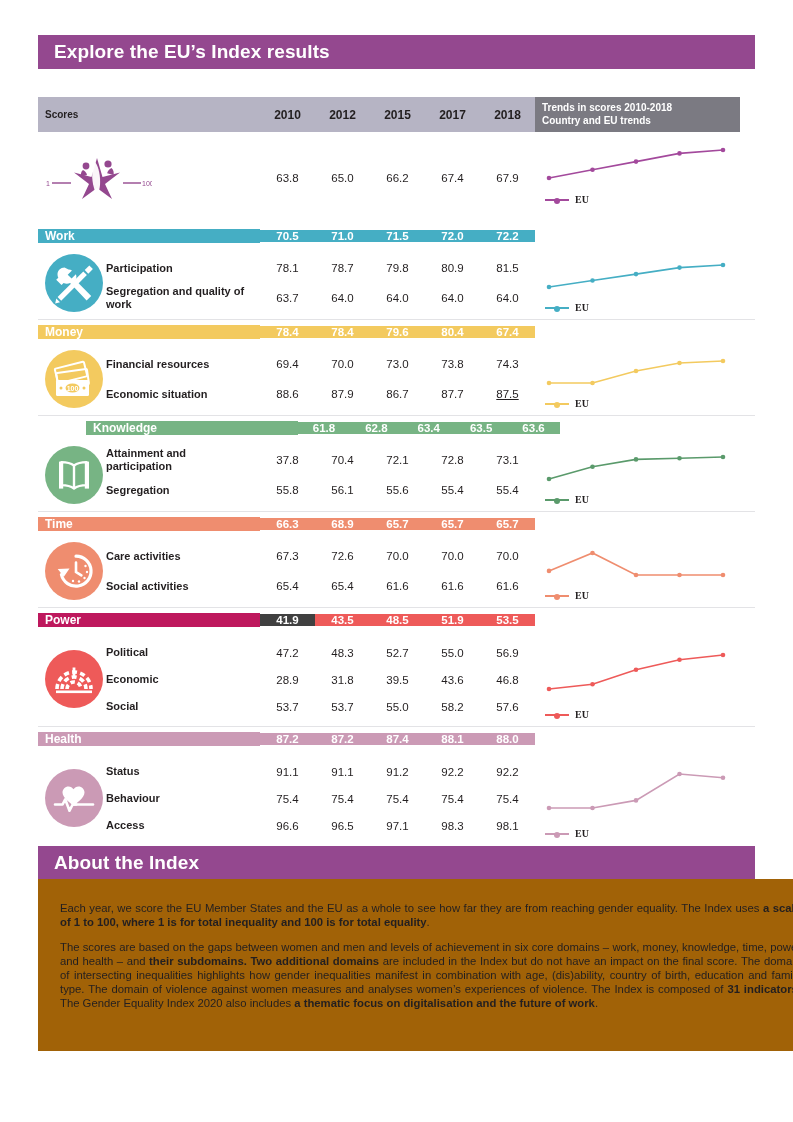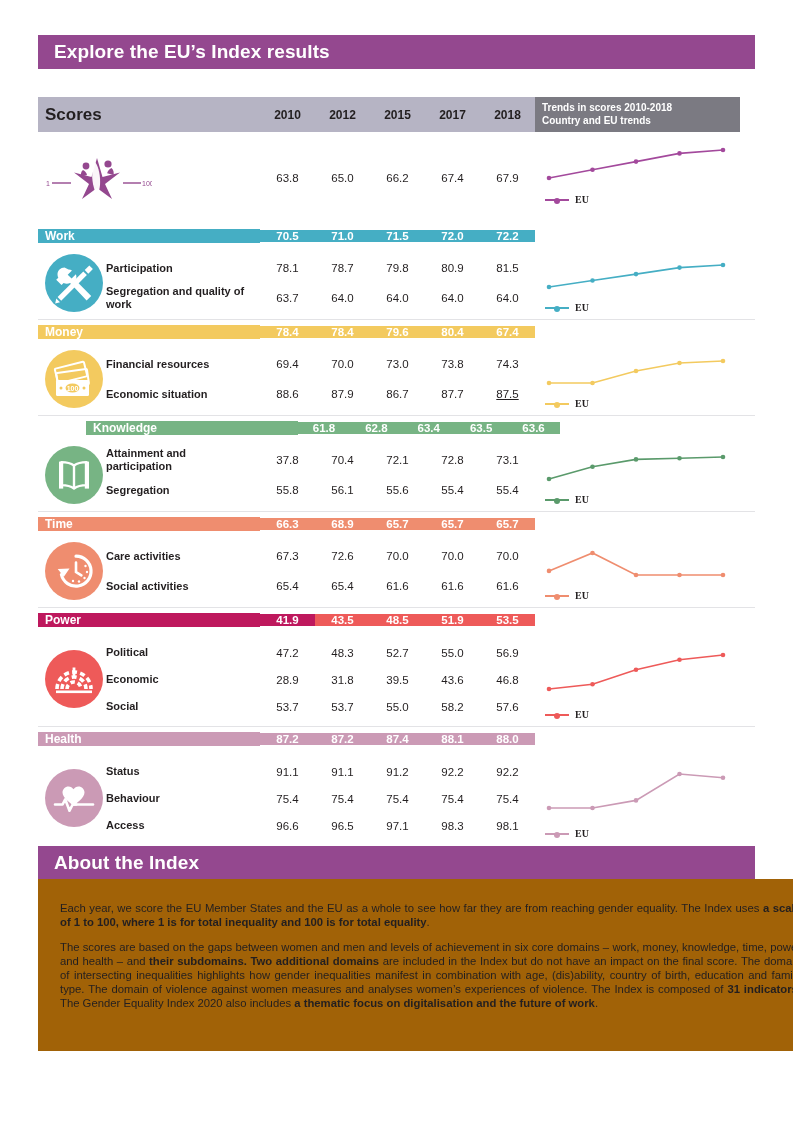--- a/index.html
+++ b/index.html
@@ -26,21 +26,21 @@
   
   .table{position:absolute;left:38px;top:97px;width:717px;}
   .row{display:flex;position:relative;box-sizing:border-box;}
   .c-label{width:222px;box-sizing:border-box;position:relative;}
   .c-num{width:55px;text-align:left;box-sizing:border-box;font-size:11.5px;}
   .c-trend{width:205px;box-sizing:border-box;position:relative;}
 
   
   .hdr{height:35px;}
   .hdr .c-label{background:#b6b4c4;display:flex;align-items:center;padding-left:7px;
-    font-size:17px;font-weight:bold;color:#231f20;}
+    font-size:10px;font-weight:bold;color:#231f20;}
   .hdr .c-num{background:#b6b4c4;display:flex;align-items:center;justify-content:center;
     font-size:12px;font-weight:bold;color:#231f20;}
   .hdr .c-trend{background:#7b7a82;color:#ffffff;font-size:10px;font-weight:bold;
     line-height:12.5px;padding:5px 0 0 7px;}
 
   
   .band{height:23px;align-items:center;}
   .band .c-label{display:flex;align-items:center;padding-left:7px;
     font-size:12px;font-weight:bold;color:#ffffff;}
   .band .c-num{display:flex;align-items:center;justify-content:center;
@@ -413,21 +413,21 @@
             <span class="lg-line">
               <i class="lg-dot"></i>
             </span>
             <span class="lg-txt">EU</span>
           </div>
         </div>
       </div>
       <div class="divider"></div>
       <div class="row band">
         <div class="c-label" style="background: #be185d;">Power</div>
-        <div class="c-num" style="background: #be185d;">41.9</div>
+        <div class="c-num" style="background: #404040;">41.9</div>
         <div class="c-num" style="background: rgb(238, 90, 89);">43.5</div>
         <div class="c-num" style="background: rgb(238, 90, 89);">48.5</div>
         <div class="c-num" style="background: rgb(238, 90, 89);">51.9</div>
         <div class="c-num" style="background: rgb(238, 90, 89);">53.5</div>
         <div class="c-trend" style="background: rgb(238, 90, 89);"></div>
       </div>
       <div class="row block" style="height: 95px;">
         <div class="c-label">
           <div class="icon-wrap"><svg viewBox="0 0 60 60" width="60" height="60" xmlns="http://www.w3.org/2000/svg">
         <circle cx="30" cy="30" r="29" fill="#ee5a59"></circle>

